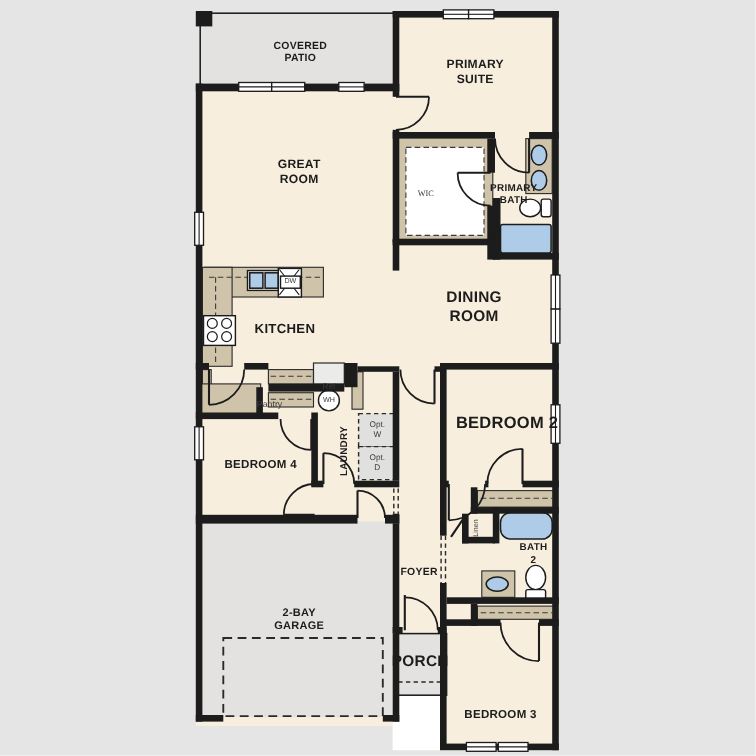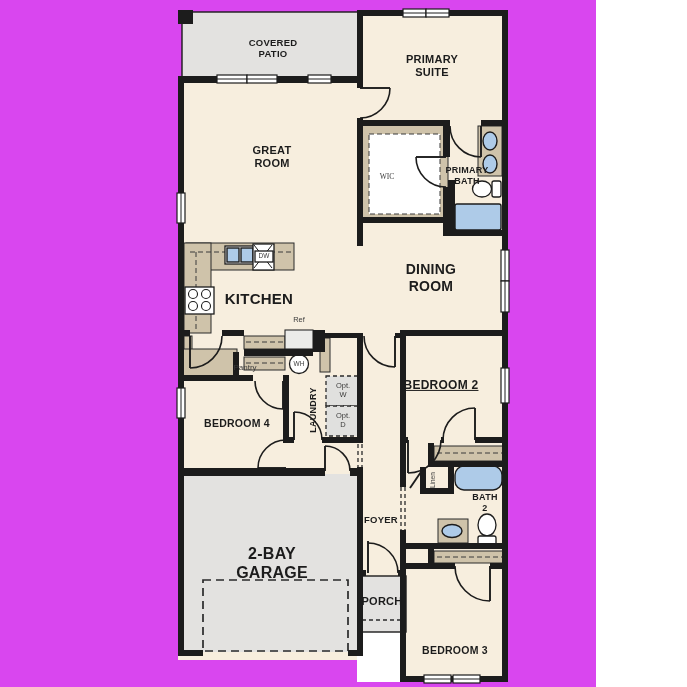--- a/index.html
+++ b/index.html
@@ -1,16 +1,16 @@
 <!DOCTYPE html>
 <html style="--room-fill: #f7eede; --outdoor-fill: #e3e2e0; --cabinet-tan: #cfc3aa; --fixture-blue: #aecbe8; --wall-color: #1c1c1c;"><head>
 <meta charset="utf-8">
 <style>
   html,body{margin:0;padding:0;background:#ffffff;}
-  #plan{position:relative;width:596px;height:687px;background:#d946ef;overflow:hidden;
+  #plan{position:relative;width:687px;height:687px;background:#e5e5e5;overflow:hidden;
         font-family:"Liberation Sans",sans-serif;}
   #plan svg{position:absolute;left:0;top:0;}
   .room{fill:var(--room-fill,#f7eede);}
   .gray{fill:var(--outdoor-fill,#e3e2e0);}
   .whiteout{fill:#ffffff;}
   .thin{fill:var(--outdoor-fill,#e3e2e0);stroke:#1c1c1c;stroke-width:1.4;}
   .tan{fill:var(--cabinet-tan,#cfc3aa);stroke:#2a2a2a;stroke-width:1;}
   .blue{fill:var(--fixture-blue,#aecbe8);stroke:#1c1c1c;stroke-width:1.4;}
   .wall{fill:var(--wall-color,#1c1c1c);}
   .fixw{fill:#ffffff;stroke:#1c1c1c;stroke-width:1.3;}
@@ -290,33 +290,33 @@
 PATIO</div>
   <div class="lbl" style="left:432px;top:66px;font-size:11px;">PRIMARY
 SUITE</div>
   <div class="lbl" style="left:272px;top:157px;font-size:11px;">GREAT
 ROOM</div>
   <div class="lbl sm" style="left:387px;top:177px;font-size:7.5px;font-family:Liberation Serif, serif;">WIC</div>
   <div class="lbl" style="left:467px;top:176px;font-size:9px;">PRIMARY
 BATH</div>
   <div class="lbl" style="left:431px;top:278px;font-size:14px;">DINING
 ROOM</div>
-  <div class="lbl" style="left:259px;top:299px;font-size:15px;">KITCHEN</div>
+  <div class="lbl" style="left:259px;top:299px;font-size:12px;">KITCHEN</div>
   <div class="lbl sm" style="left:211px;top:368px;font-size:8px;margin-left:34px;">Pantry</div>
-  <div class="lbl sm" style="left:299px;top:320px;font-size:7.5px;text-align:center;">Ref</div>
+  <div class="lbl sm" style="left:299px;top:352px;font-size:7.5px;text-align:center;">Ref</div>
   <div class="lbl sm" style="left:264px;top:256px;font-size:6.5px;">DW</div>
   <div class="lbl sm" style="left:299px;top:364px;font-size:6.5px;">WH</div>
   <div class="lbl v" style="left:313px;top:410px;font-size:9px;">LAUNDRY</div>
   <div class="lbl sm" style="left:343px;top:391px;font-size:7.5px;">Opt.
 W</div>
   <div class="lbl sm" style="left:343px;top:421px;font-size:7.5px;">Opt.
 D</div>
   <div class="lbl" style="left:237px;top:423px;font-size:10.5px;">BEDROOM 4</div>
-  <div class="lbl" style="left:441px;top:385px;font-size:12px;text-decoration:underline;">BEDROOM 2</div>
+  <div class="lbl" style="left:461px;top:385px;font-size:15px;">BEDROOM 2</div>
   <div class="lbl" style="left:381px;top:520px;font-size:9.5px;">FOYER</div>
-  <div class="lbl" style="left:382px;top:601px;font-size:11px;">PORCH</div>
-  <div class="lbl" style="left:272px;top:564px;font-size:16px;">2-BAY
+  <div class="lbl" style="left:382px;top:601px;font-size:14px;">PORCH</div>
+  <div class="lbl" style="left:272px;top:564px;font-size:10px;">2-BAY
 GARAGE</div>
   <div class="lbl" style="left:485px;top:503px;font-size:9px;">BATH
 2</div>
   <div class="lbl sm v" style="left:433px;top:480px;font-size:6.5px;">Linen</div>
   <div class="lbl" style="left:455px;top:620px;font-size:10.5px;margin-top:30px;">BEDROOM 3</div>
 </div>
 
 </body></html>

